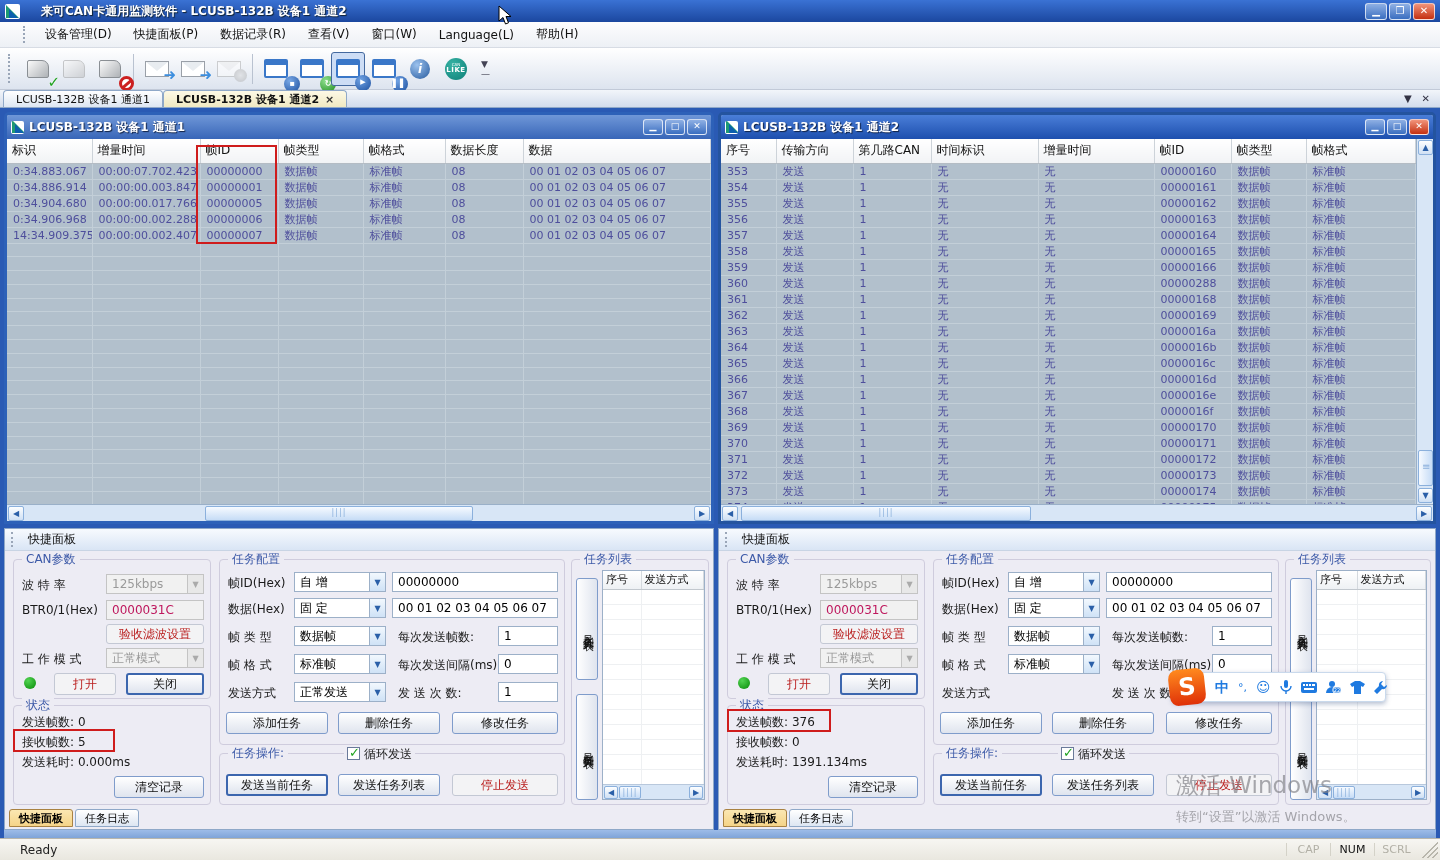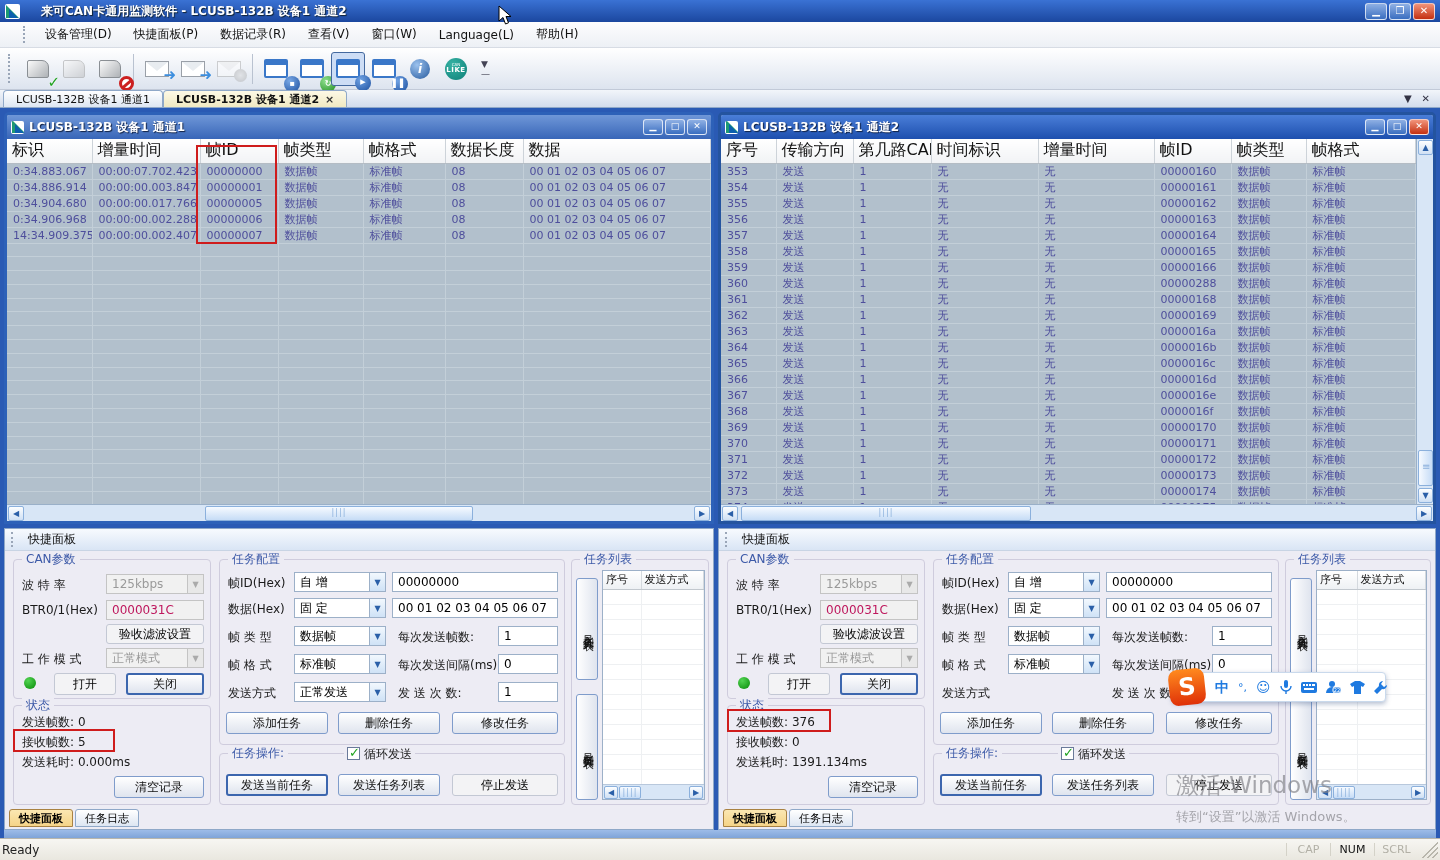--- a/index.html
+++ b/index.html
@@ -66,21 +66,21 @@
 .ctitle{height:24px;margin:-0px;background:linear-gradient(#6f97d8,#3866b8);display:flex;align-items:center;gap:5px;padding:0 4px;color:#fff;border-radius:2px 2px 0 0;}
 .child.active .ctitle{background:linear-gradient(#4a7ed8,#1d4fae);}
 .ctitle .t{font-size:12px;font-weight:bold;text-shadow:1px 1px 1px #124;white-space:nowrap;}
 .cbtn{width:20px;height:16px;border:1px solid rgba(255,255,255,.75);border-radius:3px;background:linear-gradient(#8fb0e4,#3a6ec0);color:#fff;font-size:9px;line-height:13px;text-align:center;}
 .cbtn.close-red{background:linear-gradient(#f2947a,#c43011);}
 .applogo.small{width:13px;height:13px;}
 
 .tablewrap{position:absolute;left:0;top:24px;right:0;bottom:17px;overflow:hidden;background:#b2c0cc;}
 .tablewrap.withv{right:17px;}
 table.grid{border-collapse:collapse;table-layout:fixed;width:100%;}
-table.grid th{height:24px;background:linear-gradient(#ffffff,#f1f3f5);border-right:1px solid #cdd3d9;border-bottom:1px solid #b4bcc4;font-size:16px;font-weight:normal;text-align:left;padding:0 5px;white-space:nowrap;overflow:hidden;color:#111;}
+table.grid th{height:24px;background:linear-gradient(#ffffff,#f1f3f5);border-right:1px solid #cdd3d9;border-bottom:1px solid #b4bcc4;font-size:12px;font-weight:normal;text-align:left;padding:0 5px;white-space:nowrap;overflow:hidden;color:#111;}
 table.grid td{font-size:11px;color:#4e4e9c;padding:0 6px;border-right:1px solid #c3cfd8;border-bottom:1px solid #c3cfd8;background:#b2c0cc;white-space:nowrap;overflow:hidden;}
 table.t1 td{height:13.8px;}
 table.t2 td{height:14.3px;}
 
 
 .hscroll{position:absolute;left:0;right:0;bottom:0;height:17px;background:#d8e6f6;border-top:1px solid #9ab0c8;}
 .sbtn{position:absolute;top:1px;width:16px;height:15px;background:linear-gradient(#fdfeff,#cfe0f4);border:1px solid #8bb0dc;border-radius:2px;color:#2a5fa8;font-size:8px;text-align:center;line-height:13px;}
 .sbtn.left{left:1px;}.sbtn.right{right:1px;}
 .hthumb{position:absolute;top:1px;height:15px;background:linear-gradient(#f6faff,#c6dcf6);border:1px solid #8bb0dc;border-radius:2px;}
 .hthumb:after{content:"||||";position:absolute;left:50%;top:1px;transform:translateX(-50%);font-size:8px;color:#8bb0dc;letter-spacing:1px;}
@@ -98,39 +98,39 @@
 .lbl{position:absolute;font-size:12px;color:#1a1a1a;white-space:nowrap;}
 .stat{position:absolute;font-size:12px;color:#1a1a1a;white-space:nowrap;}
 .combo{position:absolute;height:20px;background:#fff;border:1px solid #9cb0c8;font-size:12px;display:flex;align-items:center;padding-left:5px;white-space:nowrap;}
 .combo .ar{margin-left:auto;width:16px;height:100%;background:linear-gradient(#f2f8fe,#cfe2f6);border-left:1px solid #9cb0c8;color:#2a5fa8;font-size:8px;display:flex;align-items:center;justify-content:center;}
 .combo.dis{background:#f1f1f1;color:#9a9a9a;border-color:#c4c4c4;}
 .combo.dis .ar{background:#e8e8e8;color:#aaa;border-color:#c4c4c4;}
 .field{position:absolute;height:20px;background:#fff;border:1px solid #9cb0c8;font-size:12px;padding:2px 5px;white-space:nowrap;overflow:hidden;}
 .field.dis{background:#f1f1f1;color:#be185d;border-color:#c4c4c4;}
 .btn{position:absolute;height:22px;background:linear-gradient(#ffffff,#dfe4ee);border:1px solid #7f9ccb;border-radius:3px;font-size:12px;color:#111;display:flex;align-items:center;justify-content:center;white-space:nowrap;}
 .btn.def{border:2px solid #3c66ae;}
-.btn.dis{color:#000000;border-color:#c3c8d4;background:#f3f3f5;}
+.btn.dis{color:#b91c1c;border-color:#c3c8d4;background:#f3f3f5;}
 .vbtn{position:absolute;width:22px;background:linear-gradient(90deg,#ffffff,#dfe4ee);border:1px solid #7f9ccb;border-radius:3px;font-size:11px;color:#111;writing-mode:vertical-rl;text-orientation:upright;display:flex;align-items:center;justify-content:center;letter-spacing:1px;}
 .dot{position:absolute;width:12px;height:12px;border-radius:50%;background:radial-gradient(circle at 35% 30%,#52d452,#078a07);}
 .chk{display:inline-block;width:13px;height:13px;border:1px solid #6a7a9a;background:#fff;position:relative;vertical-align:-2px;margin-right:4px;}
 .chk:after{content:"✓";position:absolute;left:1px;top:-3px;color:#1fa21f;font-size:13px;font-weight:bold;}
 .minilist{position:absolute;background:#fff;border:1px solid #9cb0c8;}
 .minilist table{border-collapse:collapse;table-layout:fixed;width:100%;}
 .minilist th{height:18px;background:linear-gradient(#ffffff,#eef1f4);border-right:1px solid #d4d9de;border-bottom:1px solid #c2c8ce;font-size:11px;font-weight:normal;color:#111;padding:0 3px;text-align:left;white-space:nowrap;overflow:hidden;}
 .minilist td{height:15px;border-bottom:1px solid #eef0f2;border-right:1px solid #eef0f2;font-size:11px;}
 .mini-h{position:absolute;left:0;right:0;bottom:0;height:15px;background:#d8e6f6;border-top:1px solid #b8c8dc;}
 .mini-h .sbtn{width:14px;height:13px;line-height:11px;}
 .mini-h .hthumb{height:13px;}
 .ptabs{position:absolute;left:4px;bottom:2px;display:flex;gap:2px;}
 .ptab{height:18px;padding:1px 9px 0;font-size:11px;border:1px solid #8fa8c8;border-radius:3px 3px 0 0;background:linear-gradient(#ffffff,#dde6f2);display:flex;align-items:center;}
 .ptab.active{background:linear-gradient(#fbe7b2,#f5d488);border-color:#a98242;font-weight:bold;}
 .red-note{position:absolute;border:2px solid #cf1c1c;pointer-events:none;}
 
 
-.statusbar{position:absolute;left:0;bottom:0;width:1440px;height:22px;background:linear-gradient(#f7f6f2,#e9e7df);border-top:1px solid #b8b6ac;display:flex;align-items:center;font-size:12px;color:#222;padding:0 2px 0 2px;}
+.statusbar{position:absolute;left:0;bottom:0;width:1440px;height:22px;background:linear-gradient(#f7f6f2,#e9e7df);border-top:1px solid #b8b6ac;display:flex;align-items:center;font-size:12px;color:#222;padding:0 2px 0 20px;}
 .keys{margin-left:auto;display:flex;height:100%;align-items:center;}
 .keycell{width:44px;text-align:center;color:#b2b0a6;border-left:1px solid #d4d2c8;font-size:11px;}
 .keycell.on{color:#111;}
 .gripcorner{width:16px;height:16px;margin-left:4px;background:linear-gradient(135deg,transparent 50%,#b8b6ac 50%,#b8b6ac 55%,transparent 55%,transparent 65%,#b8b6ac 65%,#b8b6ac 70%,transparent 70%,transparent 80%,#b8b6ac 80%,#b8b6ac 85%,transparent 85%);}
 
 
 .ime{position:absolute;left:1172px;top:672px;width:214px;height:30px;background:#fff;border:1px solid #c9d9ec;border-radius:4px;box-shadow:0 2px 5px rgba(40,70,120,.35);display:flex;align-items:center;gap:9px;padding-left:42px;z-index:40;}
 .slogo{position:absolute;left:-4px;top:-4px;width:36px;height:36px;background:linear-gradient(#ff8a1e,#df3008);border-radius:9px;transform:rotate(-6deg);color:#fff;font-size:24px;font-weight:bold;display:flex;align-items:center;justify-content:center;}
 .ime .ic{color:#1f7ae0;font-size:14px;line-height:1;display:flex;align-items:center;}
 .ime svg{display:block;}

